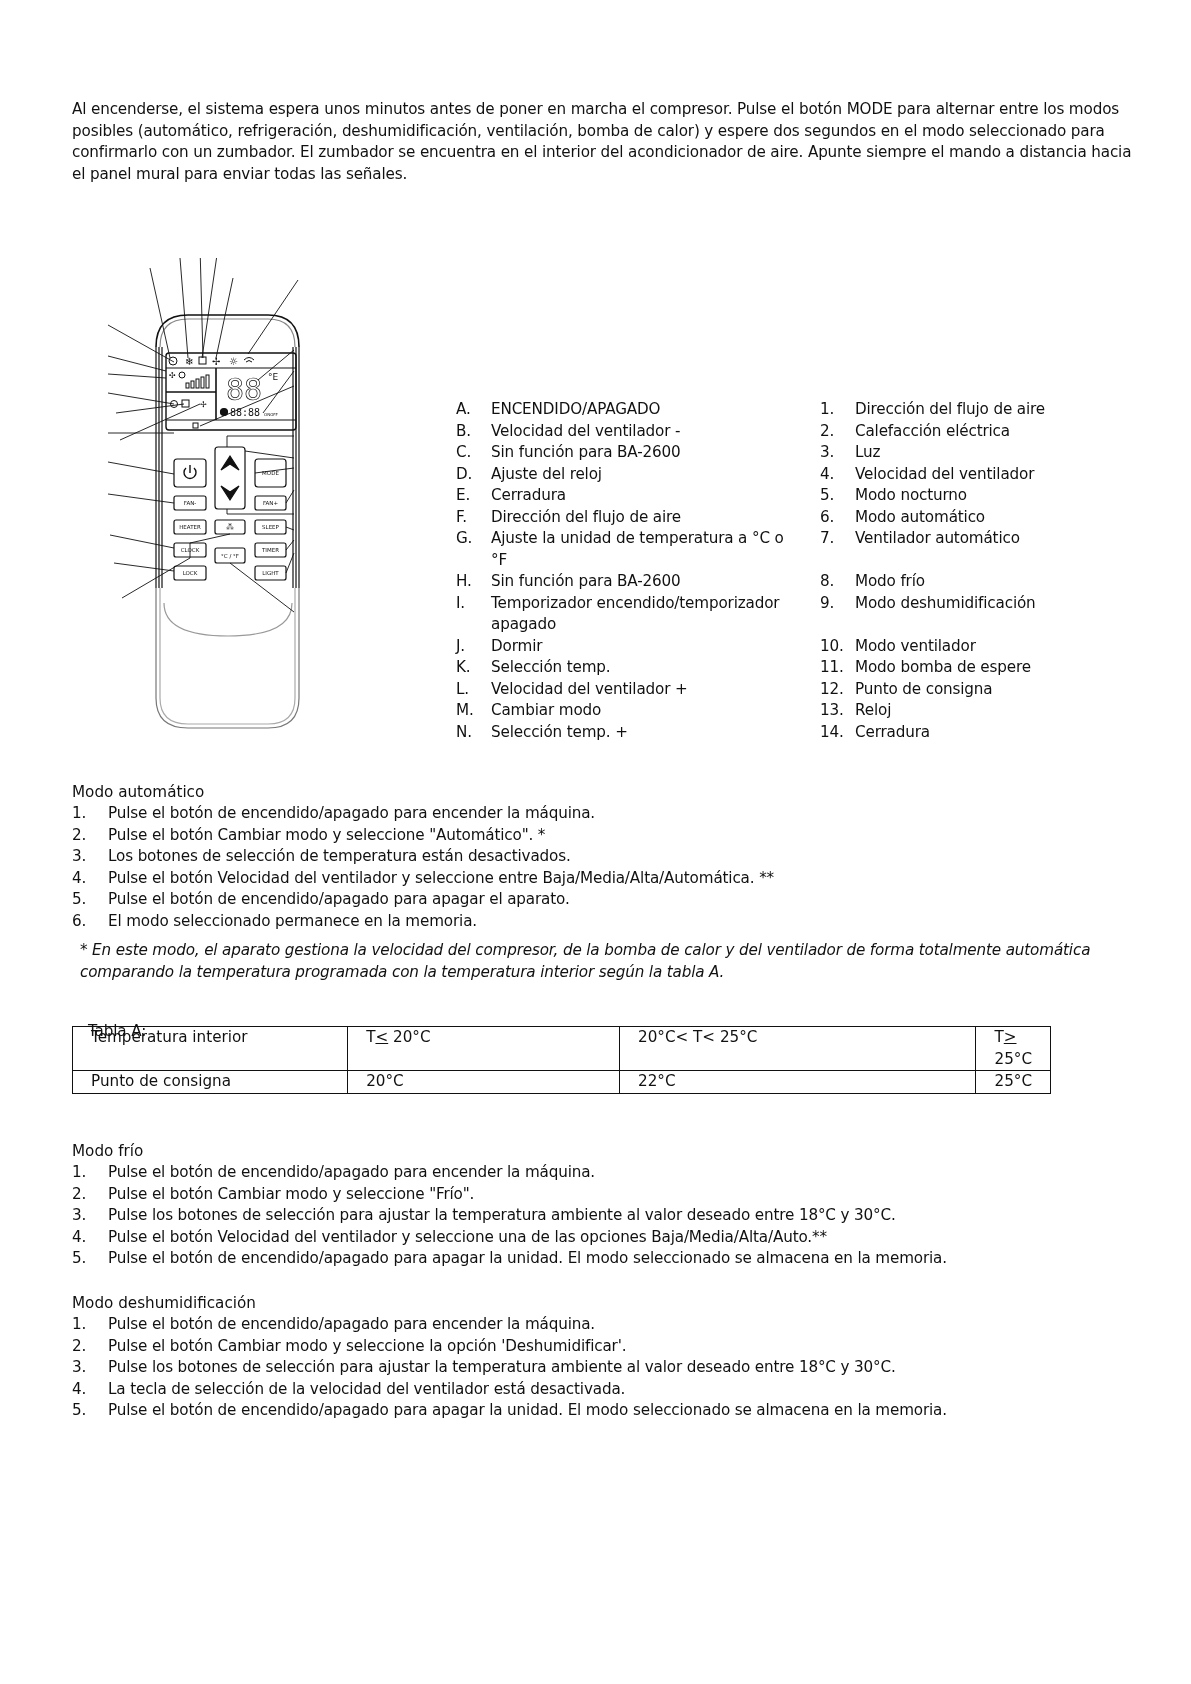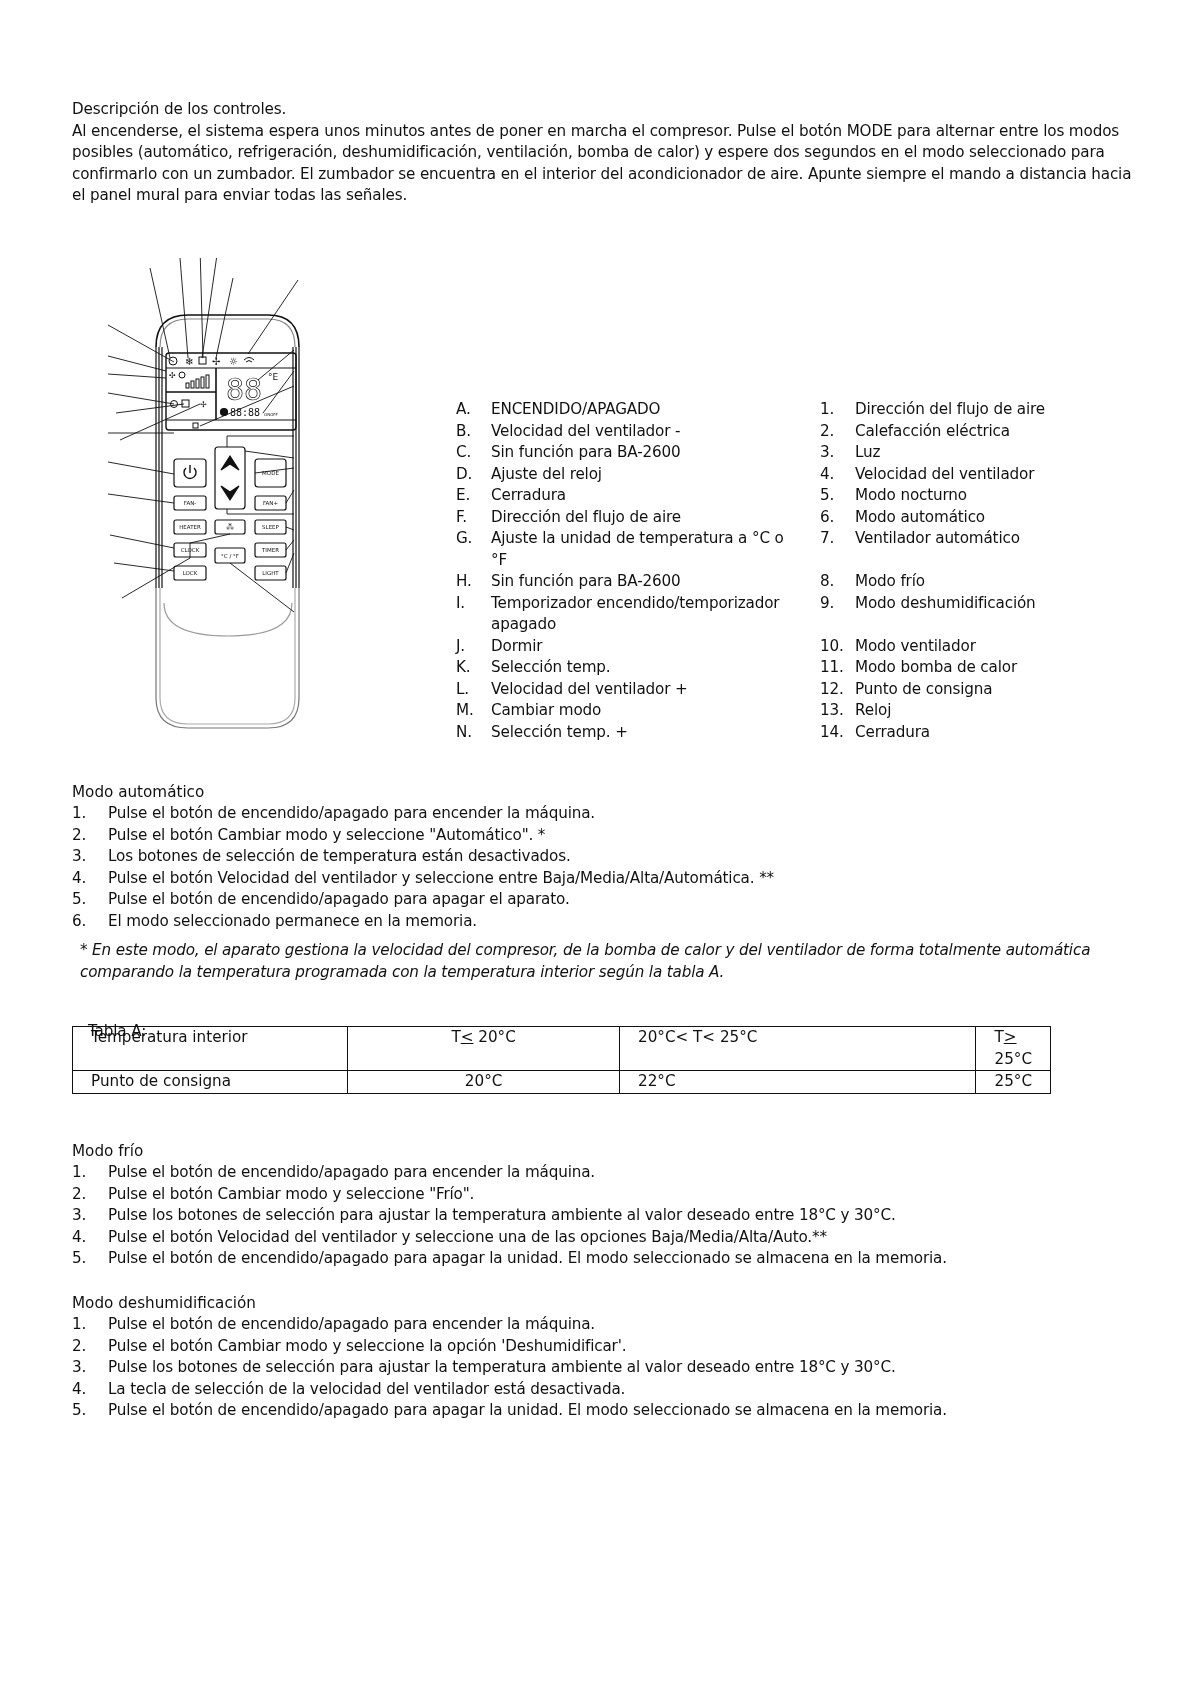--- a/index.html
+++ b/index.html
@@ -23,30 +23,29 @@
   .steps { position: absolute; left: 72px; list-style: none; margin: 0; padding: 0; width: 1080px; }
   .steps li { display: flex; }
   .steps .num { width: 36px; flex: none; }
   .note { font-style: italic; }
   #table-a {
     position: absolute; left: 72px; top: 1026px; width: 979px;
     border-collapse: collapse; font-size: 15.2px; line-height: 21.5px;
   }
   #table-a td { border: 1.3px solid #111; vertical-align: top; padding: 0 18px; margin-top: 9px; }
   #table-a td:nth-child(1) { width: 239px; }
-  #table-a td:nth-child(2) { width: 236px; text-align: center; }
+  #table-a td:nth-child(2) { width: 236px; }
   #table-a td:nth-child(3) { width: 321px; }
   .row-tall td { height: 43px; }
   .u { text-decoration: underline; }
 </style>
 </head>
 <body>
 
 <div id="intro" class="txt">
-  <p>Descripción de los controles.</p>
   <p>Al encenderse, el sistema espera unos minutos antes de poner en marcha el compresor. Pulse el botón MODE para alternar entre los modos posibles (automático, refrigeración, deshumidificación, ventilación, bomba de calor) y espere dos segundos en el modo seleccionado para confirmarlo con un zumbador. El zumbador se encuentra en el interior del acondicionador de aire. Apunte siempre el mando a distancia hacia el panel mural para enviar todas las señales.</p>
 </div>
 
 <svg id="remote" viewBox="0 0 225 475" xmlns="http://www.w3.org/2000/svg" fill="none" stroke="#111" stroke-width="1.2">
 
   <g>
     <path d="M48 89 L48 330 M51 89 L51 330 M54 89 L54 330"></path>
     <path d="M185 89 L185 330 M188 89 L188 330 M191 89 L191 330"></path>
     <path d="M48 89 Q48 57 80 57 L160 57 Q191 57 191 89" stroke-width="1.6"></path>
     <path d="M52 89 Q52 61 80 61 L160 61 Q187 61 187 89" stroke="#888"></path>
@@ -275,21 +274,21 @@
       <span class="key">9.</span>
       <span>Modo deshumidificación</span>
     </li>
     <li class="gap"></li>
     <li>
       <span class="key">10.</span>
       <span>Modo ventilador</span>
     </li>
     <li>
       <span class="key">11.</span>
-      <span>Modo bomba de calor</span>
+      <span>Modo bomba de espere</span>
     </li>
     <li>
       <span class="key">12.</span>
       <span>Punto de consigna</span>
     </li>
     <li>
       <span class="key">13.</span>
       <span>Reloj</span>
     </li>
     <li>

